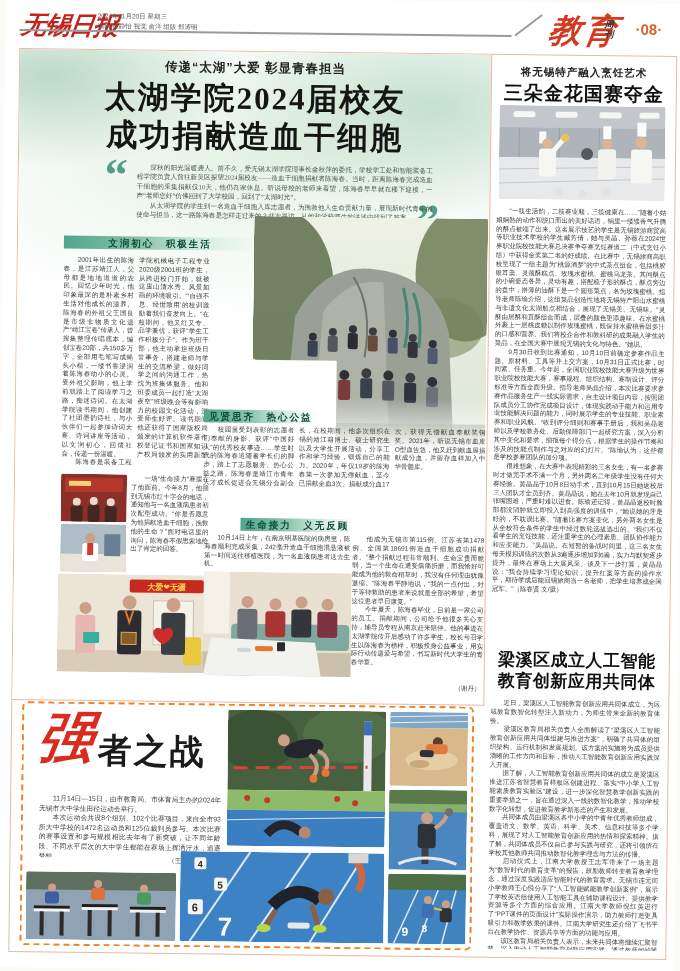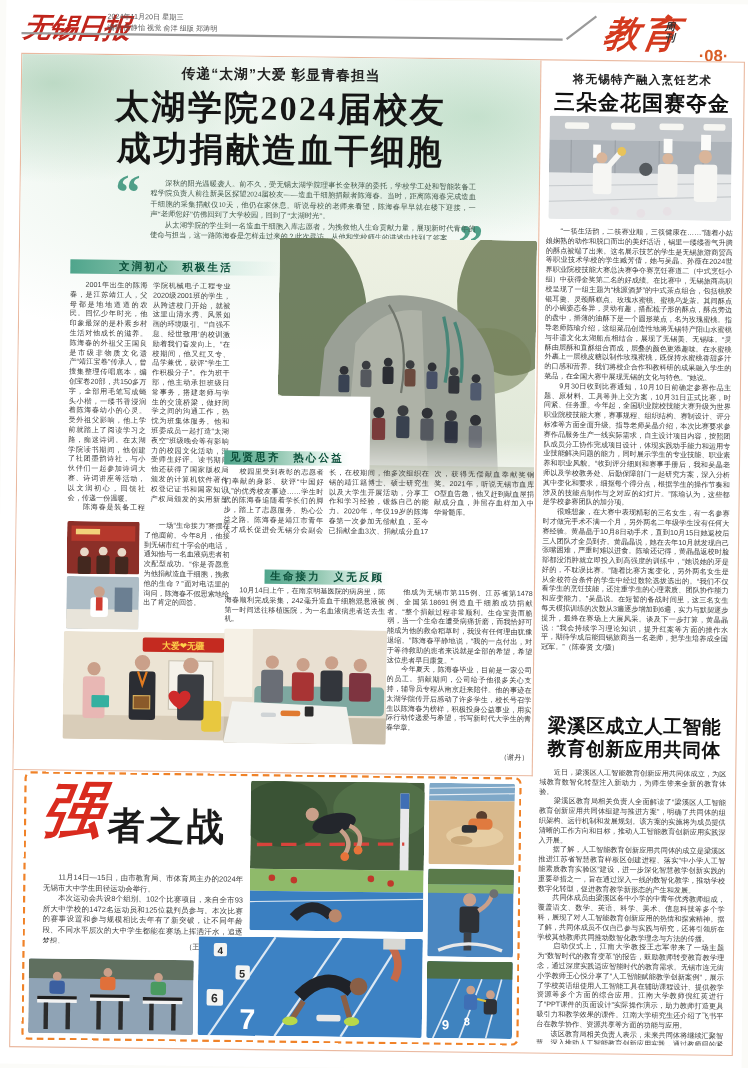--- a/index.html
+++ b/index.html
@@ -67,21 +67,21 @@
     <span class="logo" style="display:inline-block;">无锡日报</span>
   </div>
   <div class="abs hdsmall" style="left:92px;top:14px;">2024年11月20日  星期三</div>
   <div class="abs hdsmall" style="left:92px;top:24px;">编辑 徐静怡  视觉 俞洋  组版 郑涛明</div>
   <div class="abs rule" style="left:14px;top:33px;width:492px;"></div>
   <div class="abs slash" style="left:506px;top:22px;"></div>
   <div class="abs" style="left:543px;top:6px;">
     <span class="edulogo" style="display:inline-block;">教育</span>
   </div>
   <div class="abs weekly" style="left:599px;top:16px;font-style:italic;">周 刊</div>
-  <div class="abs pageno" style="left:630px;top:17px;margin-top:22px;">·08·</div>
+  <div class="abs pageno" style="left:630px;top:17px;">·08·</div>
 
   <div class="abs outer">
 
     <div class="abs mainart">
       <div class="abs kicker" style="top:8px;">传递“太湖”大爱  彰显青春担当</div>
       <div class="abs bighead serif" style="top:26px;">太湖学院2024届校友</div>
       <div class="abs bighead serif" style="top:64px;">成功捐献造血干细胞</div>
 
       <div class="abs bigquote" style="left:86px;top:110px;">“</div>
       <div class="abs bigquote" style="left:398px;top:152px;">”</div>

